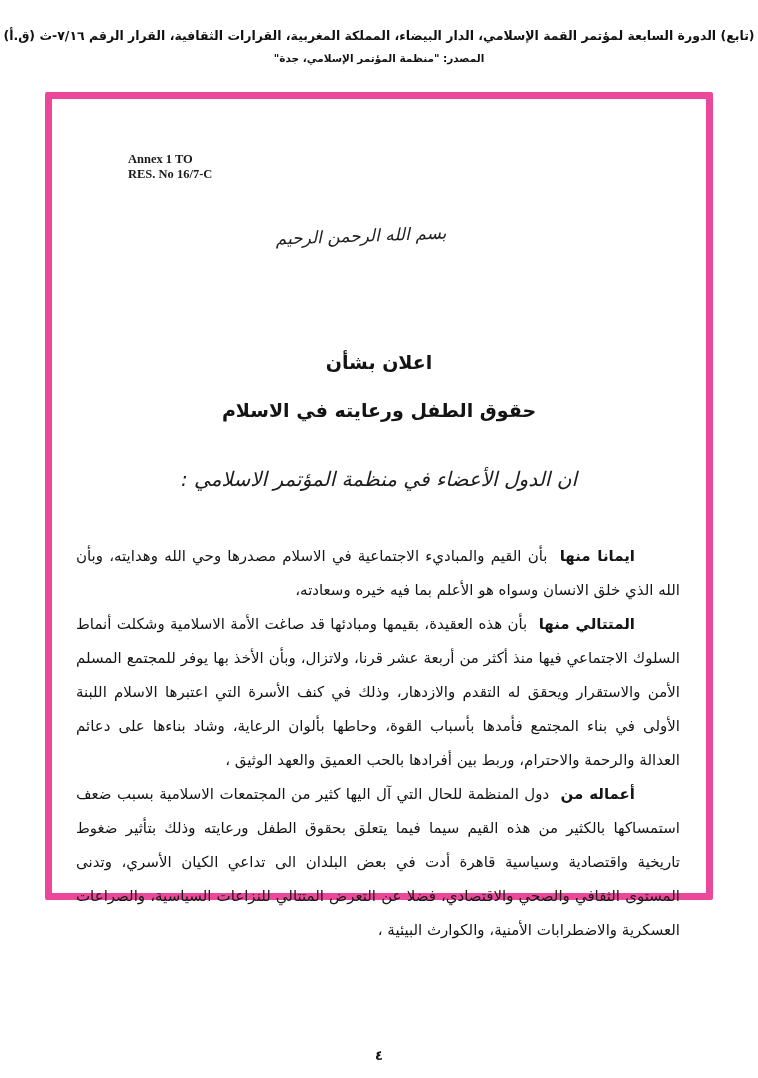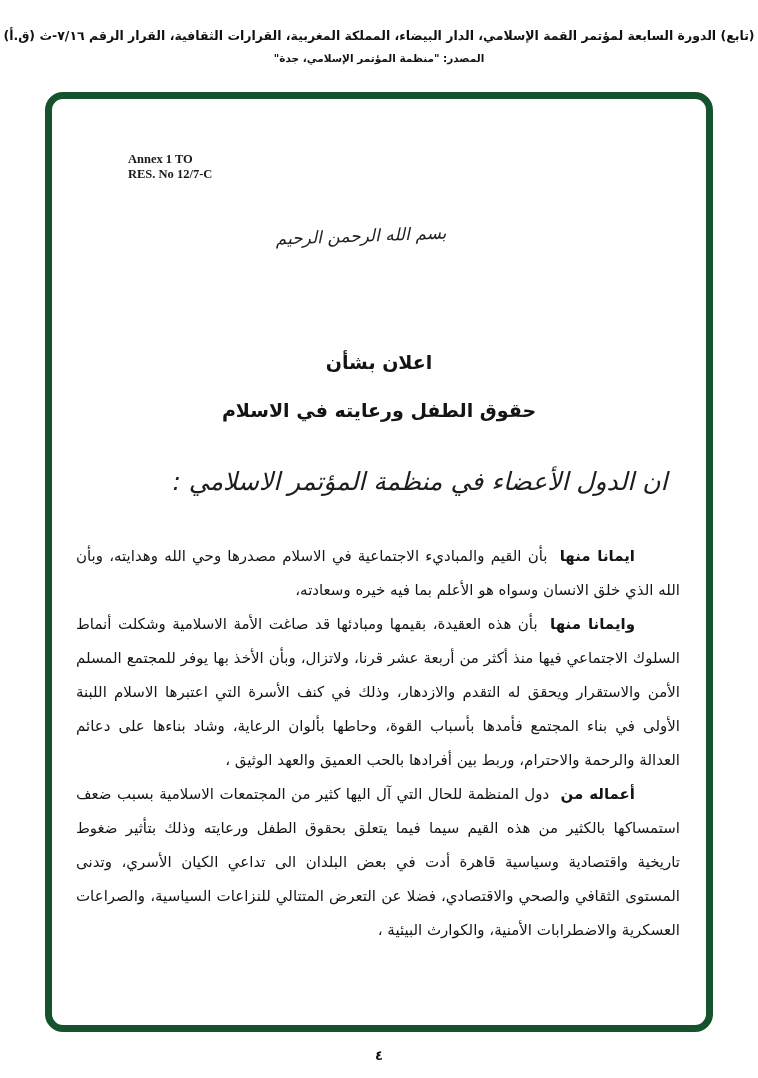--- a/index.html
+++ b/index.html
@@ -36,24 +36,24 @@
     font-size: 10.5px;
     font-weight: bold;
   }
 
   
   .green-frame {
     position: absolute;
     left: 45px;
     top: 92px;
     width: 668px;
-    height: 940px;
+    height: 808px;
     box-sizing: border-box;
-    border: 7px solid #14532d;
-    border-radius: 18px;
+    border: 7px solid #ec4899;
+    border-radius: 2px;
     background: #ffffff;
   }
 
   
   .annex {
     position: absolute;
     top: 53px;
     left: 76px;
     direction: ltr;
     font-family: "Liberation Serif", "DejaVu Serif", serif;
@@ -98,24 +98,23 @@
   }
 
   
   .preamble {
     position: absolute;
     top: 368px;
     left: 0;
     width: 100%;
     direction: rtl;
     text-align: center;
-    font-size: 25px;
+    font-size: 20px;
     font-style: italic;
     color: #1d1d1d;
-    padding-left: 41px;
   }
 
   
   .body-text {
     position: absolute;
     top: 440px;
     right: 26px;
     left: 24px;
     direction: rtl;
     text-align: justify;
@@ -152,39 +151,39 @@
 
   <div class="doc-header">
     <div class="line1">(تابع) الدورة السابعة لمؤتمر القمة الإسلامي، الدار البيضاء، المملكة المغربية، القرارات الثقافية، القرار الرقم ٧/١٦-ث (ق.أ)</div>
     <div class="line2">المصدر:  "منظمة المؤتمر الإسلامي، جدة"</div>
   </div>
 
   <div class="green-frame">
 
     <div class="annex">
       <div>Annex 1 TO</div>
-      <div>RES. No 12/7-C</div>
+      <div>RES. No 16/7-C</div>
     </div>
 
     <div class="bismillah">بسم الله الرحمن الرحيم</div>
 
     <div class="title-block">
       <div class="t1">اعلان بشأن</div>
       <div class="t2">حقوق الطفل ورعايته في الاسلام</div>
     </div>
 
     <div class="preamble">ان الدول الأعضاء في منظمة المؤتمر الاسلامي :</div>
 
     <div class="body-text">
       <p>
         <span class="lead">ايمانا منها</span>
         <span>بأن القيم والمباديء الاجتماعية في الاسلام مصدرها وحي الله وهدايته، وبأن الله الذي خلق الانسان وسواه هو الأعلم بما فيه خيره وسعادته،</span>
       </p>
       <p>
-        <span class="lead">وايمانا منها</span>
+        <span class="lead">المتتالي منها</span>
         <span>بأن هذه العقيدة، بقيمها ومبادئها قد صاغت الأمة الاسلامية وشكلت أنماط السلوك الاجتماعي فيها منذ أكثر من أربعة عشر قرنا، ولاتزال، وبأن الأخذ بها يوفر للمجتمع المسلم الأمن والاستقرار ويحقق له التقدم والازدهار، وذلك في كنف الأسرة التي اعتبرها الاسلام اللبنة الأولى في بناء المجتمع فأمدها بأسباب القوة، وحاطها بألوان الرعاية،  وشاد بناءها على دعائم العدالة والرحمة والاحترام، وربط بين أفرادها بالحب العميق والعهد الوثيق ،</span>
       </p>
       <p>
         <span class="lead">أعماله من</span>
         <span>دول المنظمة للحال  التي آل اليها كثير من المجتمعات الاسلامية بسبب ضعف استمساكها بالكثير من هذه القيم سيما فيما يتعلق  بحقوق الطفل ورعايته وذلك بتأثير ضغوط تاريخية واقتصادية وسياسية قاهرة أدت في بعض البلدان الى تداعي الكيان الأسري، وتدنى المستوى الثقافي والصحي والاقتصادي، فضلا  عن التعرض المتتالي للنزاعات السياسية، والصراعات العسكرية والاضطرابات الأمنية، والكوارث البيئية ،</span>
       </p>
     </div>
 
   </div>
 

